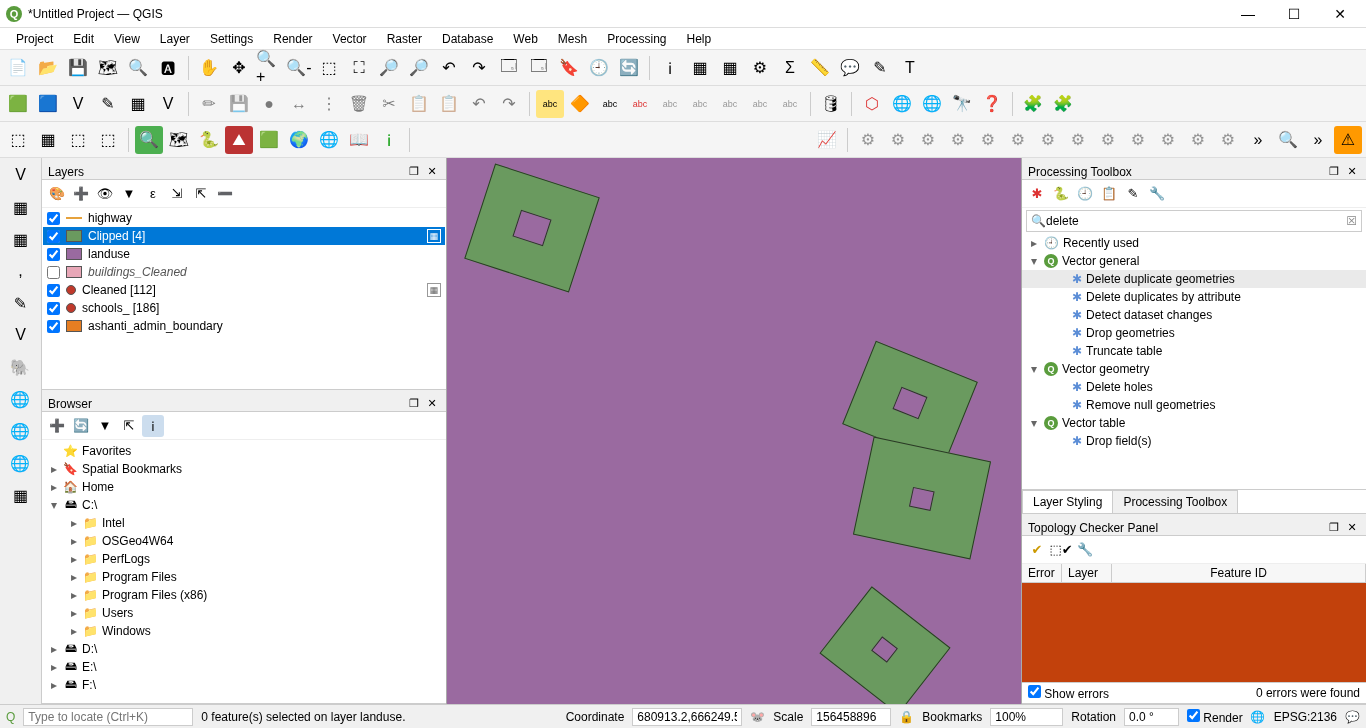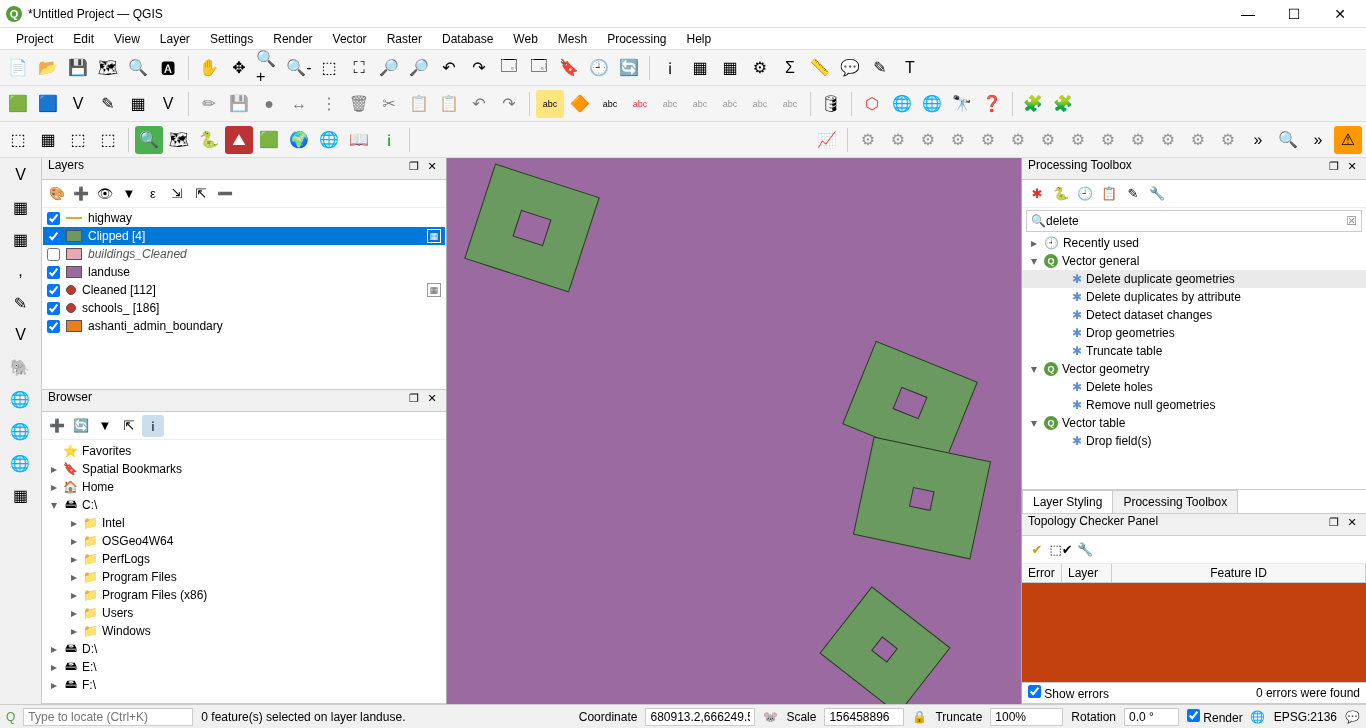--- a/index.html
+++ b/index.html
@@ -12,21 +12,21 @@
 .menubar { height: 22px; background: #fff; display: flex; align-items: center; padding: 0 6px; border-bottom: 1px solid #e0e0e0; }
 .menubar span { padding: 2px 10px; cursor: pointer; }
 .toolbar { background: #f5f5f5; border-bottom: 1px solid #ddd; padding: 2px 4px; display: flex; flex-wrap: wrap; gap: 2px; align-items: center; min-height: 36px; }
 .tbtn { width: 28px; height: 28px; display: inline-flex; align-items: center; justify-content: center; cursor: pointer; border: 1px solid transparent; border-radius: 3px; font-size:16px;}
 .tsep { width: 1px; height: 24px; background: #ccc; margin: 0 4px; }
 .maingrid { flex: 1; display: flex; overflow: hidden; }
 .leftedge { width: 42px; background: #f0f0f0; border-right: 1px solid #ccc; display: flex; flex-direction: column; align-items: center; gap: 2px; padding-top: 2px; }
 .leftedge .tbtn { width: 30px; height: 30px; }
 .panelstack { width: 405px; display: flex; flex-direction: column; border-right: 1px solid #aaa; background:#fff;}
 .panel { display: flex; flex-direction: column; border-bottom: 1px solid #ccc; }
-.panelhdr { height: 22px; background: #f0f0f0; display: flex; align-items: flex-start; padding: 0 6px; border-bottom: 1px solid #ccc; }
+.panelhdr { height: 22px; background: #f0f0f0; display: flex; align-items: flex-end; padding: 0 6px; border-bottom: 1px solid #ccc; }
 .panelhdr .t { flex: 1; font-weight: normal; }
 .panelhdr .pbtn { width: 16px; height: 16px; cursor: pointer; margin-left: 2px; display:flex;align-items:center;justify-content:center;font-size:11px;}
 .paneltb { height: 28px; display: flex; align-items: center; gap: 2px; padding: 0 4px; border-bottom: 1px solid #eee; }
 .paneltb .tbtn { width: 22px; height: 22px; font-size:13px;}
 .layerlist { flex: 1; overflow: auto; background:#fff; padding: 1px; }
 .layerrow { height: 18px; display: flex; align-items: center; padding: 0 4px; gap: 6px; cursor: pointer; }
 .layerrow.sel { background: #0078d7; color: #fff; }
 .layerrow input[type=checkbox] { width: 13px; height: 13px; }
 .layerrow .sw { width: 16px; height: 12px; border: 1px solid #555; }
 .layerrow .dot { width:10px;height:10px;border-radius:50%;border:1px solid #555;}
@@ -242,28 +242,28 @@
             <span class="sw" style="background:linear-gradient(#e6a23c,#e6a23c);height:2px;border:none;background:#e6a23c"></span>
             <span class="">highway</span>
           </div>
           <div class="layerrow sel">
             <input type="checkbox" checked="" style="">
             <span class="sw" style="background:#6a9a5f"></span>
             <span class="">Clipped [4]</span>
             <span class="count">▦</span>
           </div>
           <div class="layerrow">
+            <input type="checkbox" checked="" style="">
+            <span class="sw" style="background:#9a6aa0"></span>
+            <span class="">landuse</span>
+          </div>
+          <div class="layerrow">
             <input type="checkbox" style="">
             <span class="sw" style="background:#e8a7b7"></span>
             <span class="italic">buildings_Cleaned</span>
-          </div>
-          <div class="layerrow">
-            <input type="checkbox" checked="" style="">
-            <span class="sw" style="background:#9a6aa0"></span>
-            <span class="">landuse</span>
           </div>
           <div class="layerrow">
             <input type="checkbox" checked="" style="">
             <span class="dot" style="background:#c0392b"></span>
             <span class="">Cleaned [112]</span>
             <span class="count">▦</span>
           </div>
           <div class="layerrow">
             <input type="checkbox" checked="" style="">
             <span class="dot" style="background:#c0392b"></span>
@@ -507,21 +507,21 @@
   <span>Coordinate</span>
   <div class="sbox" style="width:110px">
       <input value="680913.2,666249.5" style="">
     </div>
   <span>🐭</span>
   <span>Scale</span>
   <div class="sbox" style="width:80px">
       <input value="156458896" style="">
     </div>
   <span>🔒</span>
-  <span>Truncate</span>
+  <span>Bookmarks</span>
   <div class="sbox" style="width:73px">
       <input value="100%" style="">
     </div>
   <span>Rotation</span>
   <div class="sbox" style="width:55px">
       <input value="0.0 °" style="">
     </div>
   <label><input type="checkbox" checked="" style=""> <span>Render</span></label>
   <span>🌐</span>
   <span>EPSG:2136</span>

